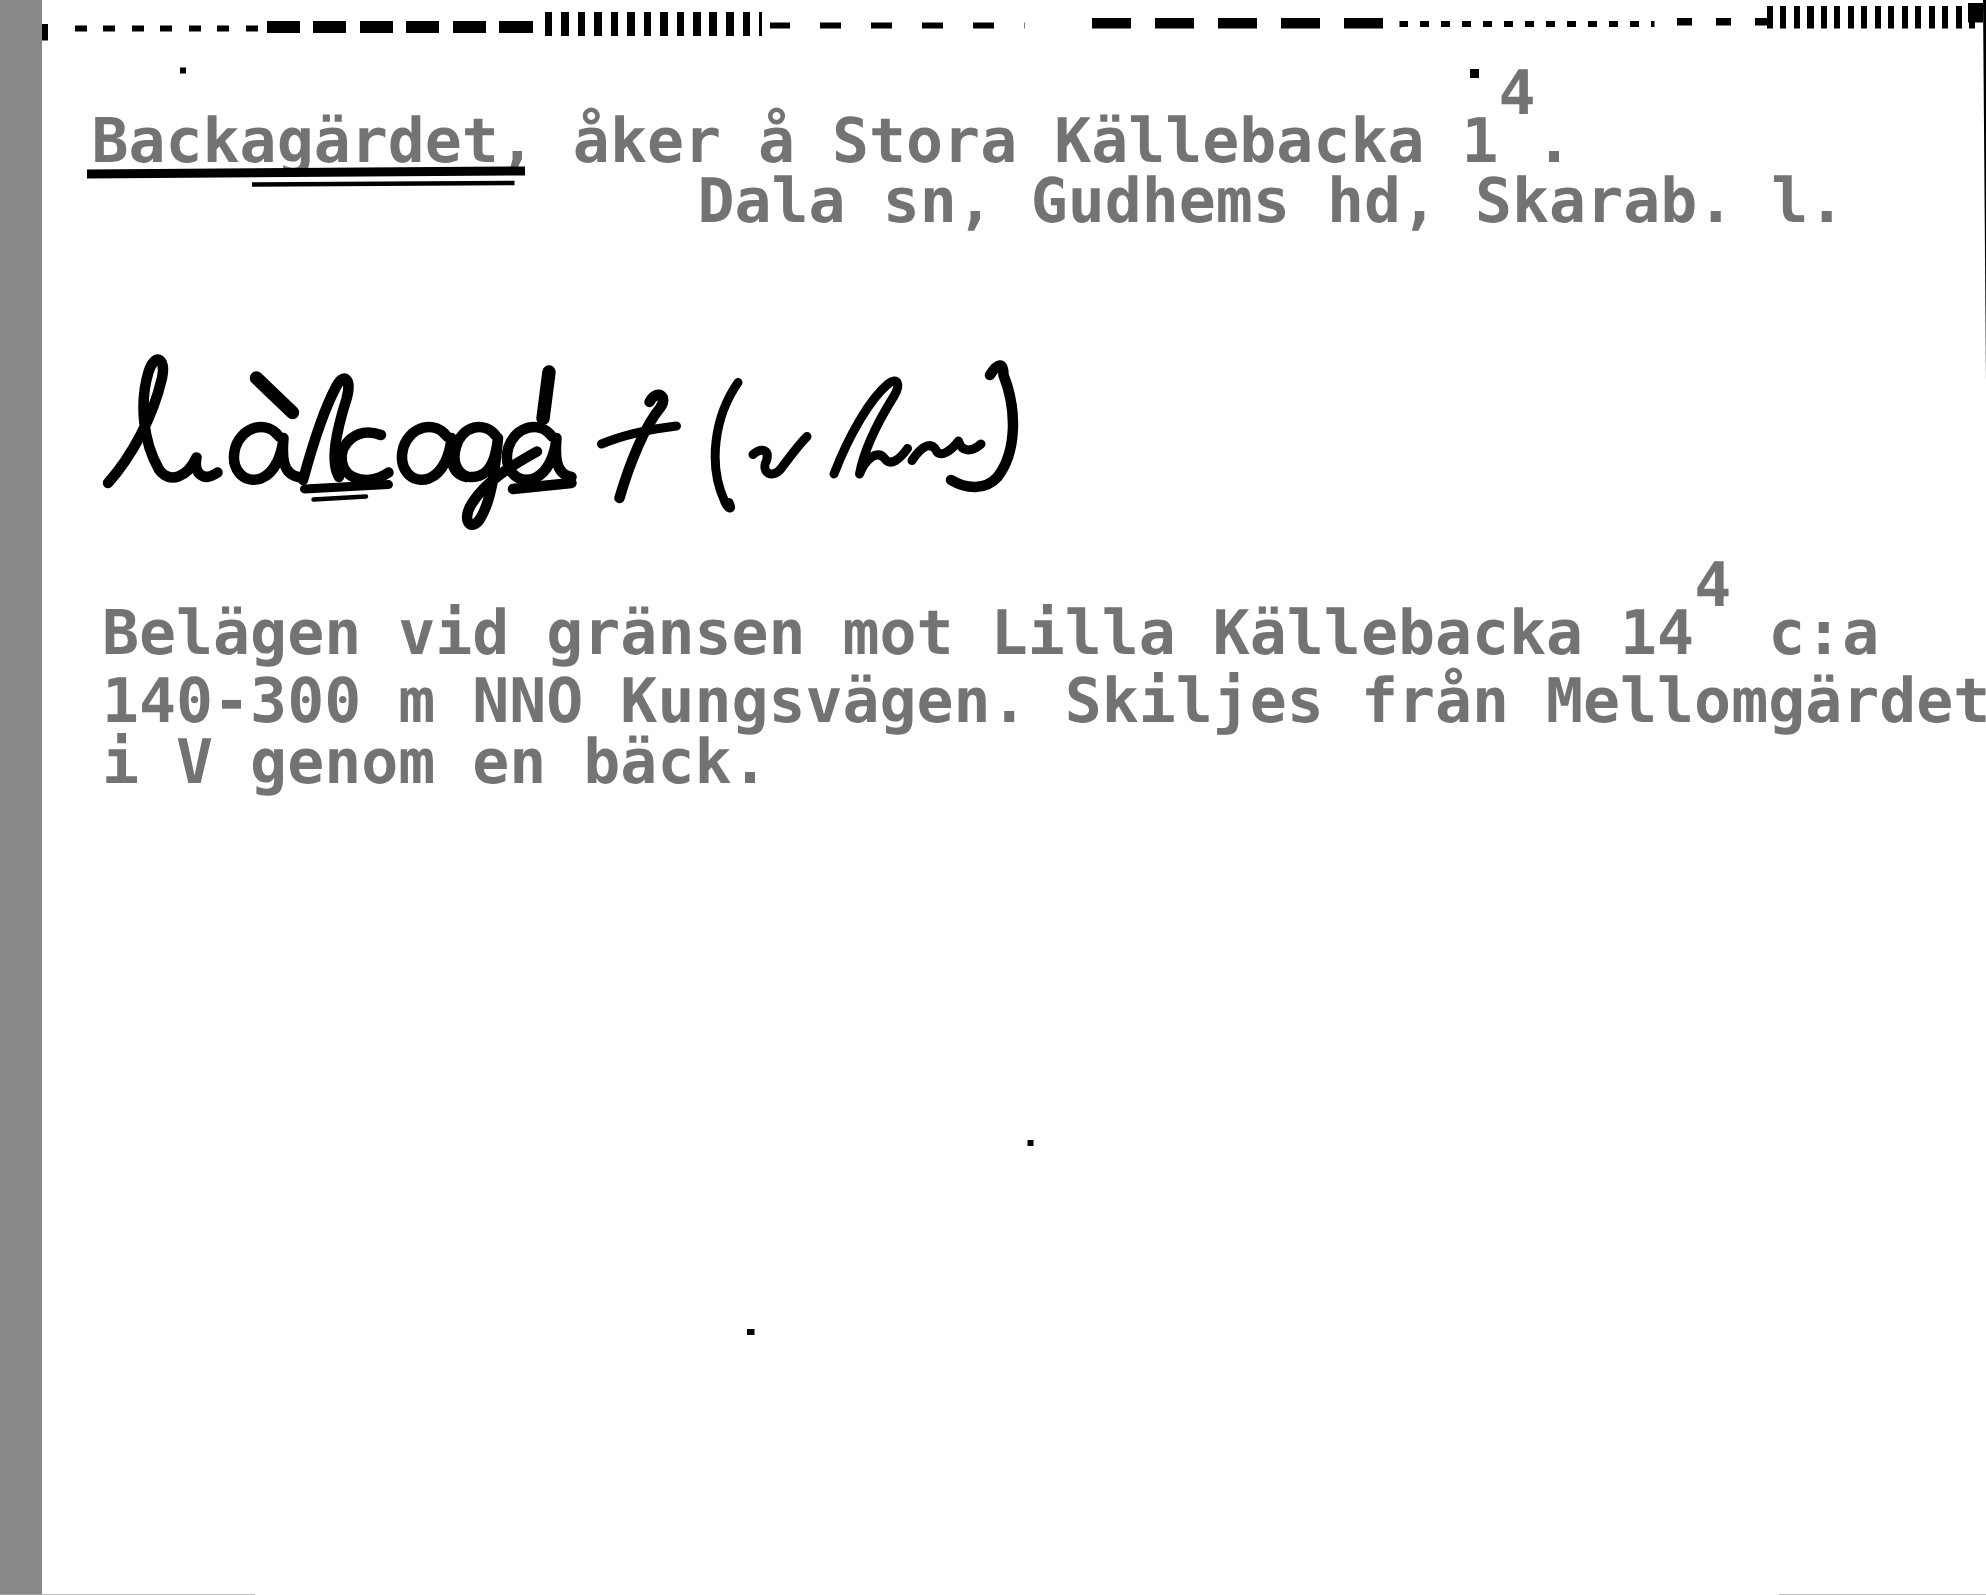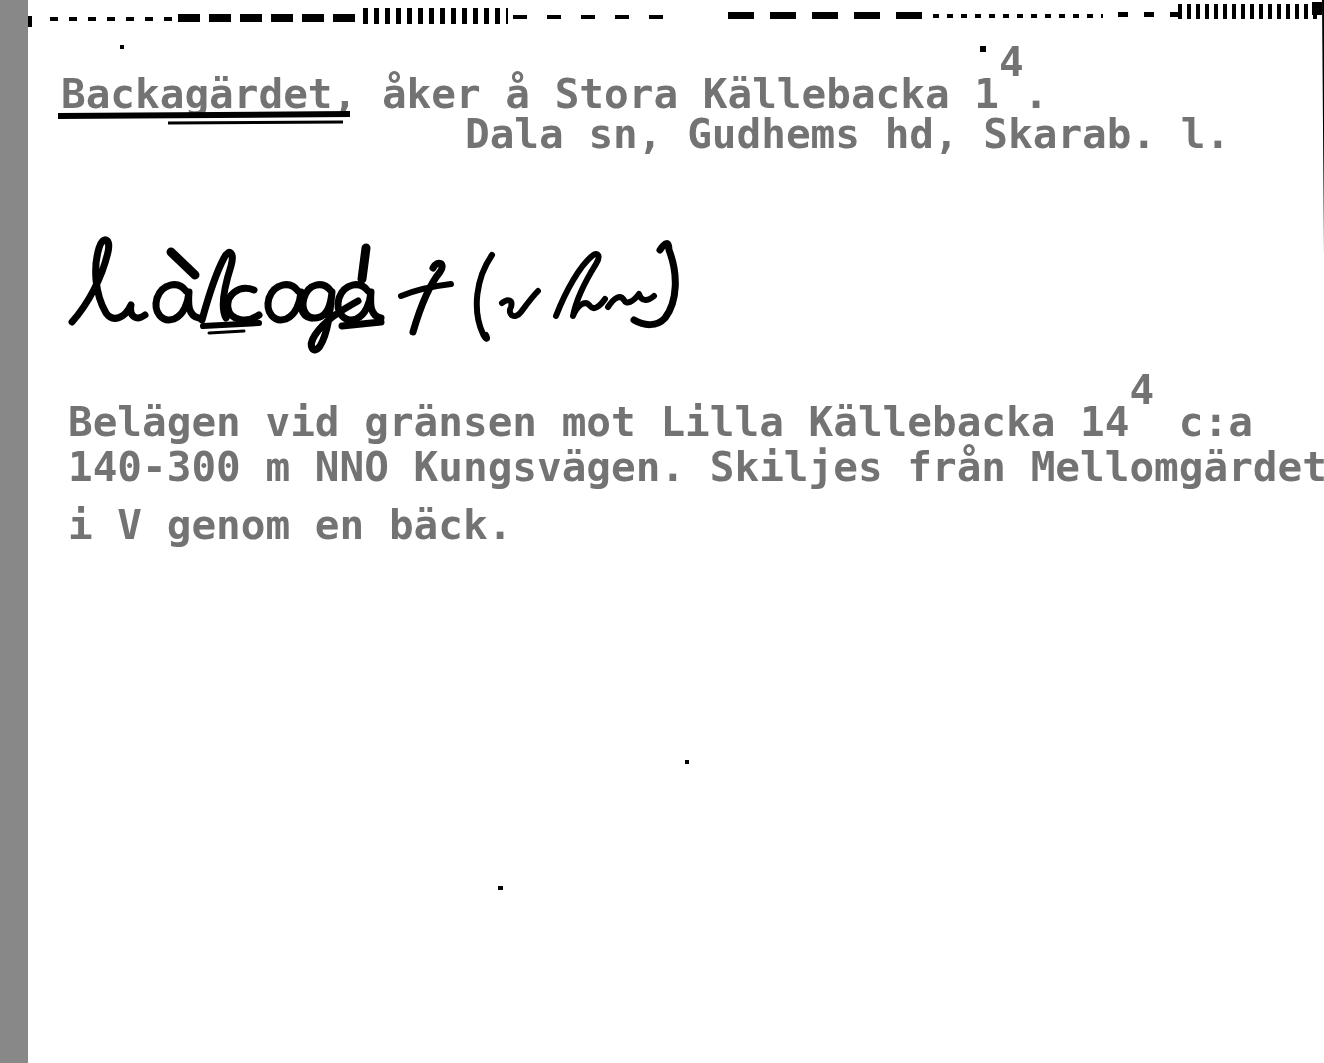--- a/index.html
+++ b/index.html
@@ -121,21 +121,21 @@
 
     <path d="M540,79 C546,70 552,66 556,72 C558,77 565,74 571,66 C573,73 579,74 586,68" stroke-width="6"></path>
 
     <path d="M592,22 C597,14 601,13 601,22 C610,45 610,73 597,90 C589,99 576,98 566,92" stroke-width="7"></path>
   </svg>
 
   <div class="tw-line" style="left:40px;top:402px;"><span>Belägen vid gränsen mot Lilla Källebacka 14</span><span class="sup">4</span><span> c:a</span></div>
 
   <div class="tw-line" style="left:40px;top:447px;">140-300 m NNO Kungsvägen. Skiljes från Mellomgärdet</div>
 
-  <div class="tw-line" style="left:40px;top:505px;text-align:center;">i V genom en bäck.</div>
+  <div class="tw-line" style="left:40px;top:488px;text-align:center;">i V genom en bäck.</div>
 
 
   <div class="ink" style="left:1284px;top:2px;width:10px;height:13px;"></div>
   <div class="bar-main"></div>
   <div class="bar-dash-a"></div>
   <div class="bar-dash-b"></div>
   <div class="bar-bottom-fill"></div>
 
 </div>
 

